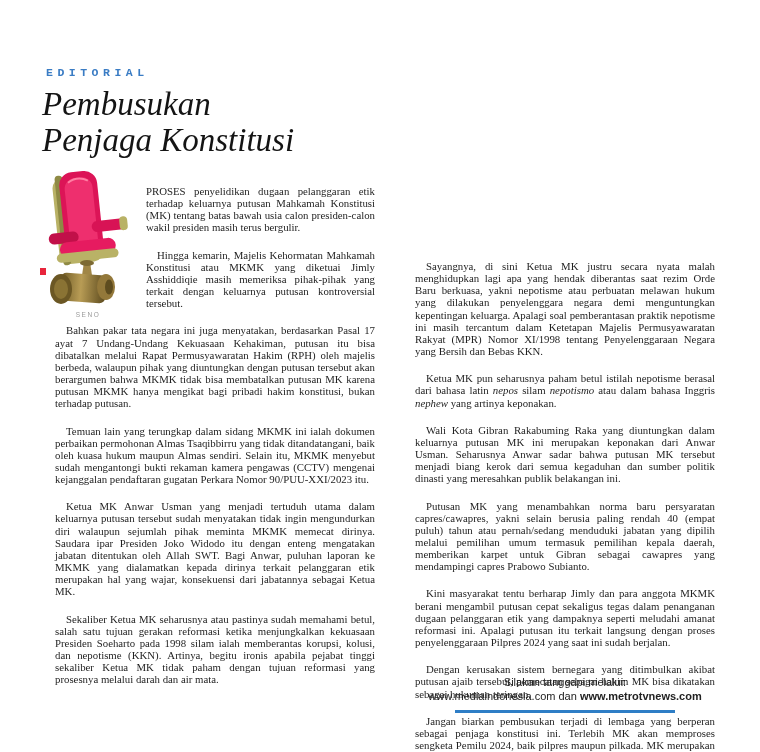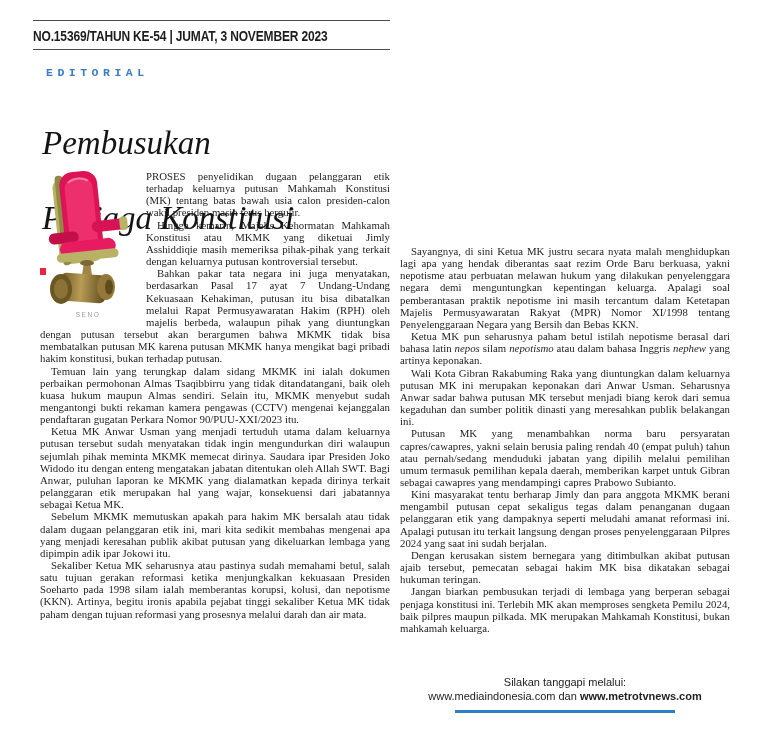--- a/index.html
+++ b/index.html
@@ -20,27 +20,27 @@
   .kicker {
     position:absolute; left:46px; top:66px;
     font-family:Liberation Mono, monospace; font-weight:bold;
     font-size:11.5px; letter-spacing:4.5px; color:#3a7cc4;
   }
   .title {
     position:absolute; left:42px; top:86px; margin:0;
     font-family:"Liberation Serif", serif; font-style:italic; font-weight:normal;
     font-size:33px; line-height:36px; color:#141414;
   }
-  .title span { display:block;margin-top:39px; }
+  .title span { display:block; }
   
   .col {
     position:absolute; text-align:justify;
     font-size:10.8px; line-height:12.15px; color:#1e1e1e;
   }
-  .col p { margin:0; text-indent:11px;font-family:Liberation Serif, serif; }
+  .col p { margin:15px; text-indent:11px;font-family:Liberation Serif, serif; }
   .col p.first { text-indent:0; }
   .col1 { left:40px;  top:170px; width:350px; }
   .col2 { left:400px; top:245px; width:330px; }
   
   .illo {
     float:left; width:96px; margin:0 10px 2px 0; padding:0;
     text-align:center;
   }
   .illo svg { display:block; width:96px; height:138px; }
   .illo figcaption {
@@ -53,25 +53,20 @@
     font-family:"Liberation Sans", sans-serif; font-size:11px;
     line-height:13.5px; text-align:center; color:#222222;
   }
   .footer .blue-rule { width:220px; height:3px; background:#2e7ec6; margin:7px auto 0 auto; }
 </style>
 </head>
 <body>
 
 <div class="page">
 
-  <div class="masthead">
-    <div class="rule"></div>
-    <div class="issue">NO.15369/TAHUN KE-54 | JUMAT, 3 NOVEMBER 2023</div>
-    <div class="rule"></div>
-  </div>
 
   <div class="kicker">EDITORIAL</div>
   <h1 class="title">
     <span>Pembusukan</span>
     <span>Penjaga Konstitusi</span>
   </h1>
 
   <div class="col col1">
     <figure class="illo">
       <svg viewBox="0 0 96 138" xmlns="http://www.w3.org/2000/svg" aria-hidden="true">
@@ -105,21 +100,20 @@
         </g>
         <rect x="0" y="98" width="6" height="7" fill="#e8253c"></rect>
       </svg>
       <figcaption>SENO</figcaption>
     </figure>
     <p class="first">PROSES penyelidikan dugaan pelanggaran etik terhadap keluarnya putusan Mahkamah Konstitusi (MK) tentang batas bawah usia calon presiden-calon wakil presiden masih terus bergulir.</p>
     <p>Hingga kemarin, Majelis Kehormatan Mahkamah Konstitusi atau MKMK yang diketuai Jimly Asshiddiqie masih memeriksa pihak-pihak yang terkait dengan keluarnya putusan kontroversial tersebut.</p>
     <p>Bahkan pakar tata negara ini juga menyatakan, berdasarkan Pasal 17 ayat 7 Undang-Undang Kekuasaan Kehakiman, putusan itu bisa dibatalkan melalui Rapat Permusyawaratan Hakim (RPH) oleh majelis berbeda, walaupun pihak yang diuntungkan dengan putusan tersebut akan berargumen bahwa MKMK tidak bisa membatalkan putusan MK karena putusan MKMK hanya mengikat bagi pribadi hakim konstitusi, bukan terhadap putusan.</p>
     <p>Temuan lain yang terungkap dalam sidang MKMK ini ialah dokumen perbaikan permohonan Almas Tsaqibbirru yang tidak ditandatangani, baik oleh kuasa hukum maupun Almas sendiri. Selain itu, MKMK menyebut sudah mengantongi bukti rekaman kamera pengawas (CCTV) mengenai kejanggalan pendaftaran gugatan Perkara Nomor 90/PUU-XXI/2023 itu.</p>
     <p>Ketua MK Anwar Usman yang menjadi tertuduh utama dalam keluarnya putusan tersebut sudah menyatakan tidak ingin mengundurkan diri walaupun sejumlah pihak meminta MKMK memecat dirinya. Saudara ipar Presiden Joko Widodo itu dengan enteng mengatakan jabatan ditentukan oleh Allah SWT. Bagi Anwar, puluhan laporan ke MKMK yang dialamatkan kepada dirinya terkait pelanggaran etik merupakan hal yang wajar, konsekuensi dari jabatannya sebagai Ketua MK.</p>
-    <p>Sebelum MKMK memutuskan apakah para hakim MK bersalah atau tidak dalam dugaan pelanggaran etik ini, mari kita sedikit membahas mengenai apa yang menjadi keresahan publik akibat putusan yang dikeluarkan lembaga yang dipimpin adik ipar Jokowi itu.</p>
     <p>Sekaliber Ketua MK seharusnya atau pastinya sudah memahami betul, salah satu tujuan gerakan reformasi ketika menjungkalkan kekuasaan Presiden Soeharto pada 1998 silam ialah memberantas korupsi, kolusi, dan nepotisme (KKN). Artinya, begitu ironis apabila pejabat tinggi sekaliber Ketua MK tidak paham dengan tujuan reformasi yang prosesnya melalui darah dan air mata.</p>
   </div>
 
   <div class="col col2">
     <p>Sayangnya, di sini Ketua MK justru secara nyata malah menghidupkan lagi apa yang hendak diberantas saat rezim Orde Baru berkuasa, yakni nepotisme atau perbuatan melawan hukum yang dilakukan penyelenggara negara demi menguntungkan kepentingan keluarga. Apalagi soal pemberantasan praktik nepotisme ini masih tercantum dalam Ketetapan Majelis Permusyawaratan Rakyat (MPR) Nomor XI/1998 tentang Penyelenggaraan Negara yang Bersih dan Bebas KKN.</p>
     <p><span>Ketua MK pun seharusnya paham betul istilah nepotisme berasal dari bahasa latin </span><span style="font-style: italic;">nepos</span><span> silam </span><span style="font-style: italic;">nepotismo</span><span> atau dalam bahasa Inggris </span><span style="font-style: italic;">nephew</span><span> yang artinya keponakan.</span></p>
     <p>Wali Kota Gibran Rakabuming Raka yang diuntungkan dalam keluarnya putusan MK ini merupakan keponakan dari Anwar Usman. Seharusnya Anwar sadar bahwa putusan MK tersebut menjadi biang kerok dari semua kegaduhan dan sumber politik dinasti yang meresahkan publik belakangan ini.</p>
     <p>Putusan MK yang menambahkan norma baru persyaratan capres/cawapres, yakni selain berusia paling rendah 40 (empat puluh) tahun atau pernah/sedang menduduki jabatan yang dipilih melalui pemilihan umum termasuk pemilihan kepala daerah, memberikan karpet untuk Gibran sebagai cawapres yang mendampingi capres Prabowo Subianto.</p>
     <p>Kini masyarakat tentu berharap Jimly dan para anggota MKMK berani mengambil putusan cepat sekaligus tegas dalam penanganan dugaan pelanggaran etik yang dampaknya seperti meludahi amanat reformasi ini. Apalagi putusan itu terkait langsung dengan proses penyelenggaraan Pilpres 2024 yang saat ini sudah berjalan.</p>
     <p>Dengan kerusakan sistem bernegara yang ditimbulkan akibat putusan ajaib tersebut, pemecatan sebagai hakim MK bisa dikatakan sebagai hukuman teringan.</p>

